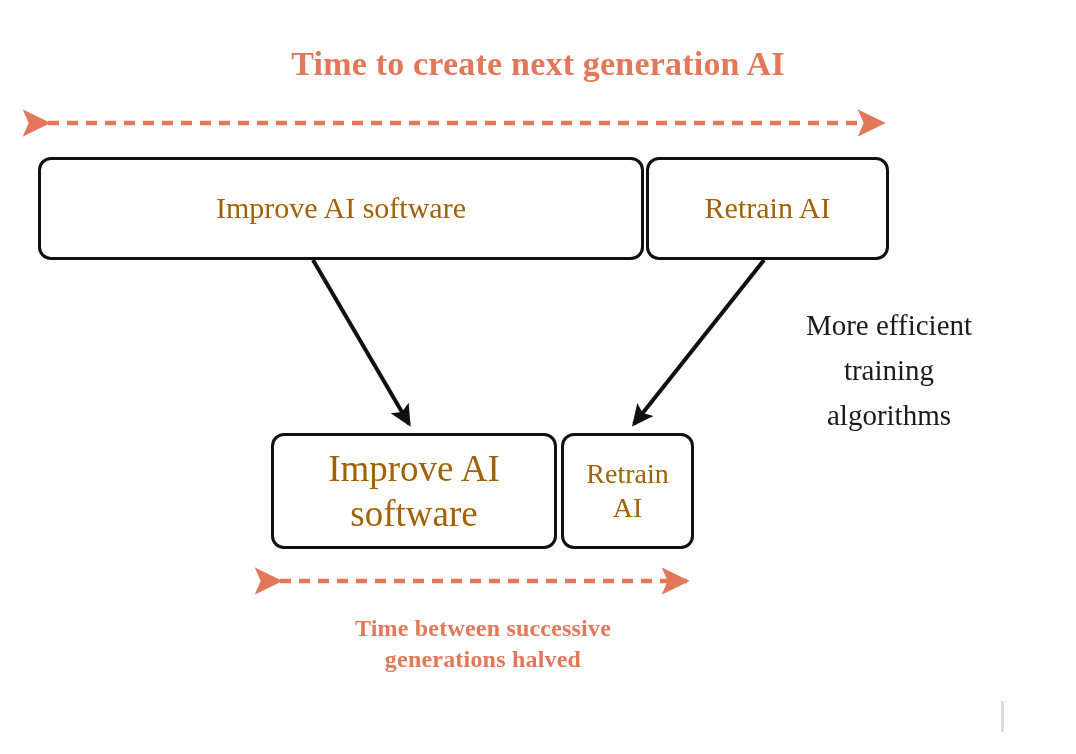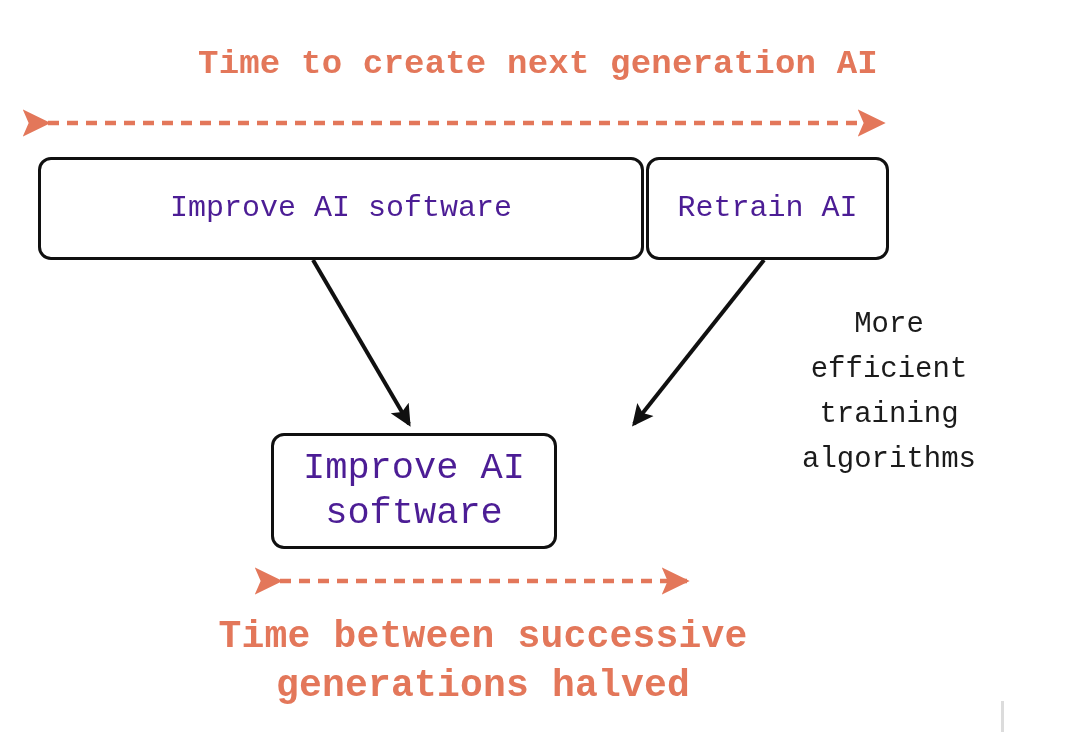--- a/index.html
+++ b/index.html
@@ -6,21 +6,21 @@
     margin: 0;
     padding: 0;
     background: #ffffff;
   }
   #canvas {
     position: relative;
     width: 1076px;
     height: 754px;
     background: #ffffff;
     overflow: hidden;
-    font-family: Liberation Mono, monospace;
+    font-family: Liberation Serif, serif;
   }
   #svg-layer {
     position: absolute;
     left: 0;
     top: 0;
     width: 1076px;
     height: 754px;
     pointer-events: none;
   }
   .txt {
@@ -38,35 +38,35 @@
   .box {
     position: absolute;
     box-sizing: border-box;
     background: #ffffff;
     border: 3px solid #101010;
     border-radius: 13px;
     display: flex;
     align-items: center;
     justify-content: center;
     text-align: center;
-    color: #4c1d95;
+    color: #a16207;
     line-height: 1.22;
     white-space: pre-line;
   }
   #title-top {
     left: 138px;
     top: 44px;
     width: 800px;
     font-size: 34px;
   }
   #title-bottom {
     left: 183px;
     top: 613px;
     width: 600px;
-    font-size: 38px;
+    font-size: 24px;
     line-height: 1.28;
   }
   #box-improve-top {
     left: 38px;
     top: 157px;
     width: 606px;
     height: 103px;
     font-size: 30px;
   }
   #box-retrain-top {
@@ -155,19 +155,21 @@
   <div class="box" id="box-retrain-top">Retrain AI</div>
 
 
   <div class="txt" id="label-right">More efficient
 training
 algorithms</div>
 
   <div class="box" id="box-improve-bottom">Improve AI
 software</div>
 
+  <div class="box" id="box-retrain-bottom">Retrain
+AI</div>
 
   <div class="txt accent-title" id="title-bottom">Time between successive
 generations halved</div>
 
   <div id="cursor-mark"></div>
 
 </div>
 
 </body></html>

